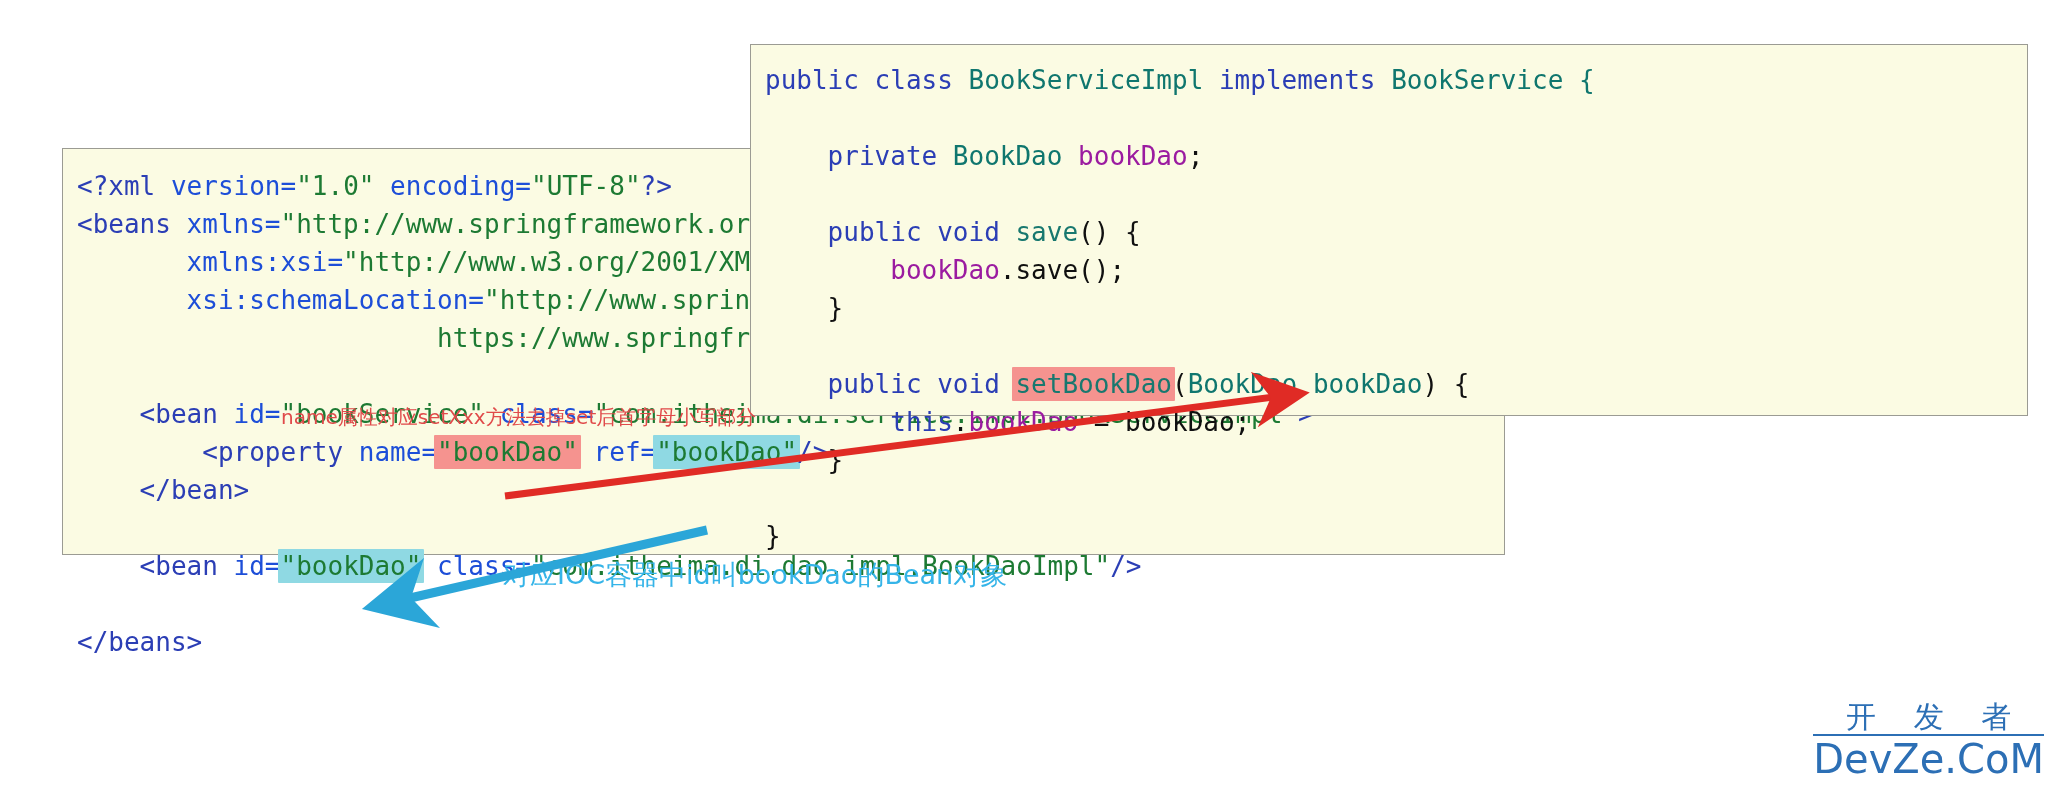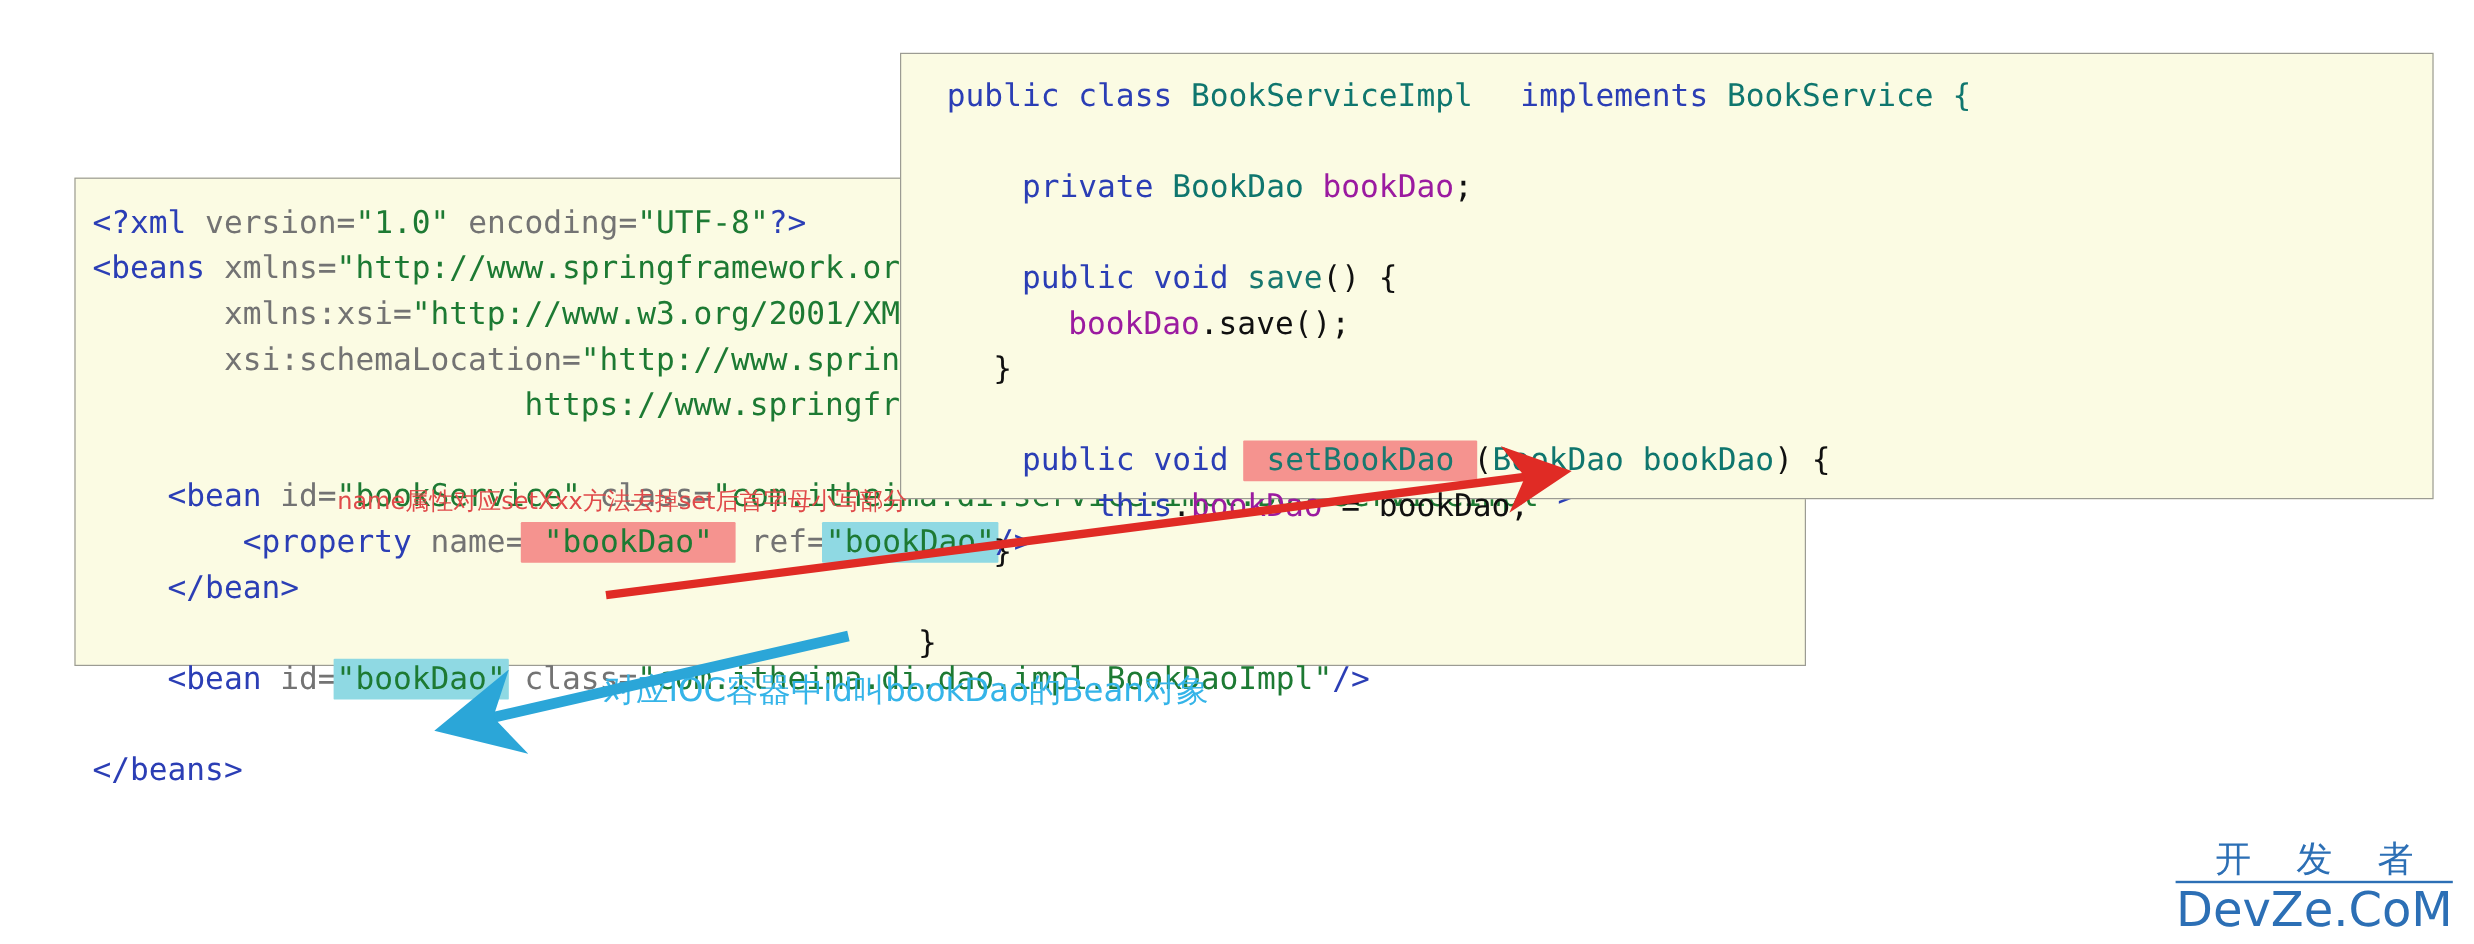--- a/index.html
+++ b/index.html
@@ -45,34 +45,34 @@
     line-height: 38px;
     padding: 16px 0 0 14px;
     z-index: 4;
   }
 
   .ln { display: block; height: 38px; }
   .blank { display: block; height: 38px; }
 
   
   .tag      { color: #2b3eb5; }          
-  .attr2    { color: #737373; }
+  .attr2    { color: #1d4ed8; }
   .str      { color: #1d7a33; }          
   .pi       { color: #2b3eb5; }
 
-  .kw       { color: #2b3eb5; margin-left: 24px; }          
+  .kw       { color: #2b3eb5; }          
   .type     { color: #0f766e; }
   .field    { color: #9b1ba0; }          
   .method   { color: #18786f; }          
   .punc     { color: #101010; }
 
   
   .hl-red {
     background: #f5938f;
-    padding: 2px 19px;
+    padding: 2px 3px;
     margin: 0 -3px;
     border-radius: 1px;
   }
   .hl-cyan {
     background: #8fd9e3;
     padding: 2px 3px;
     margin: 0 -3px;
     border-radius: 1px;
   }
 

